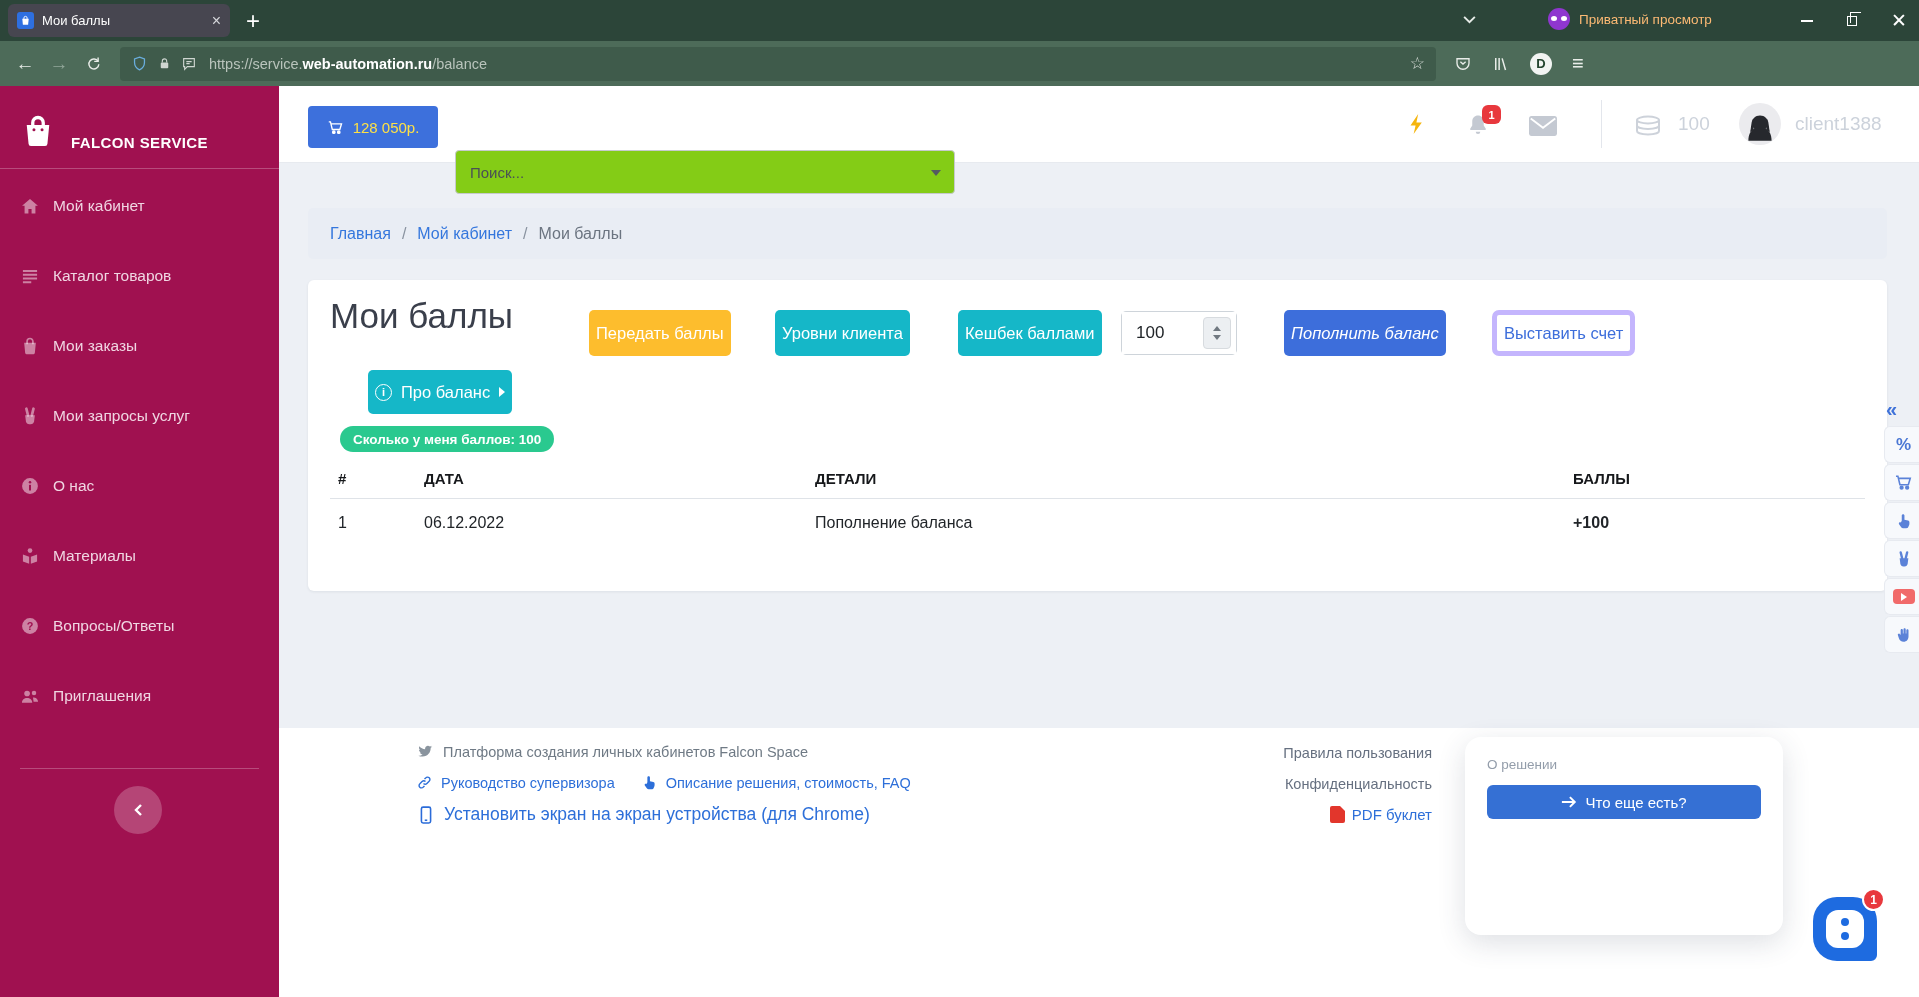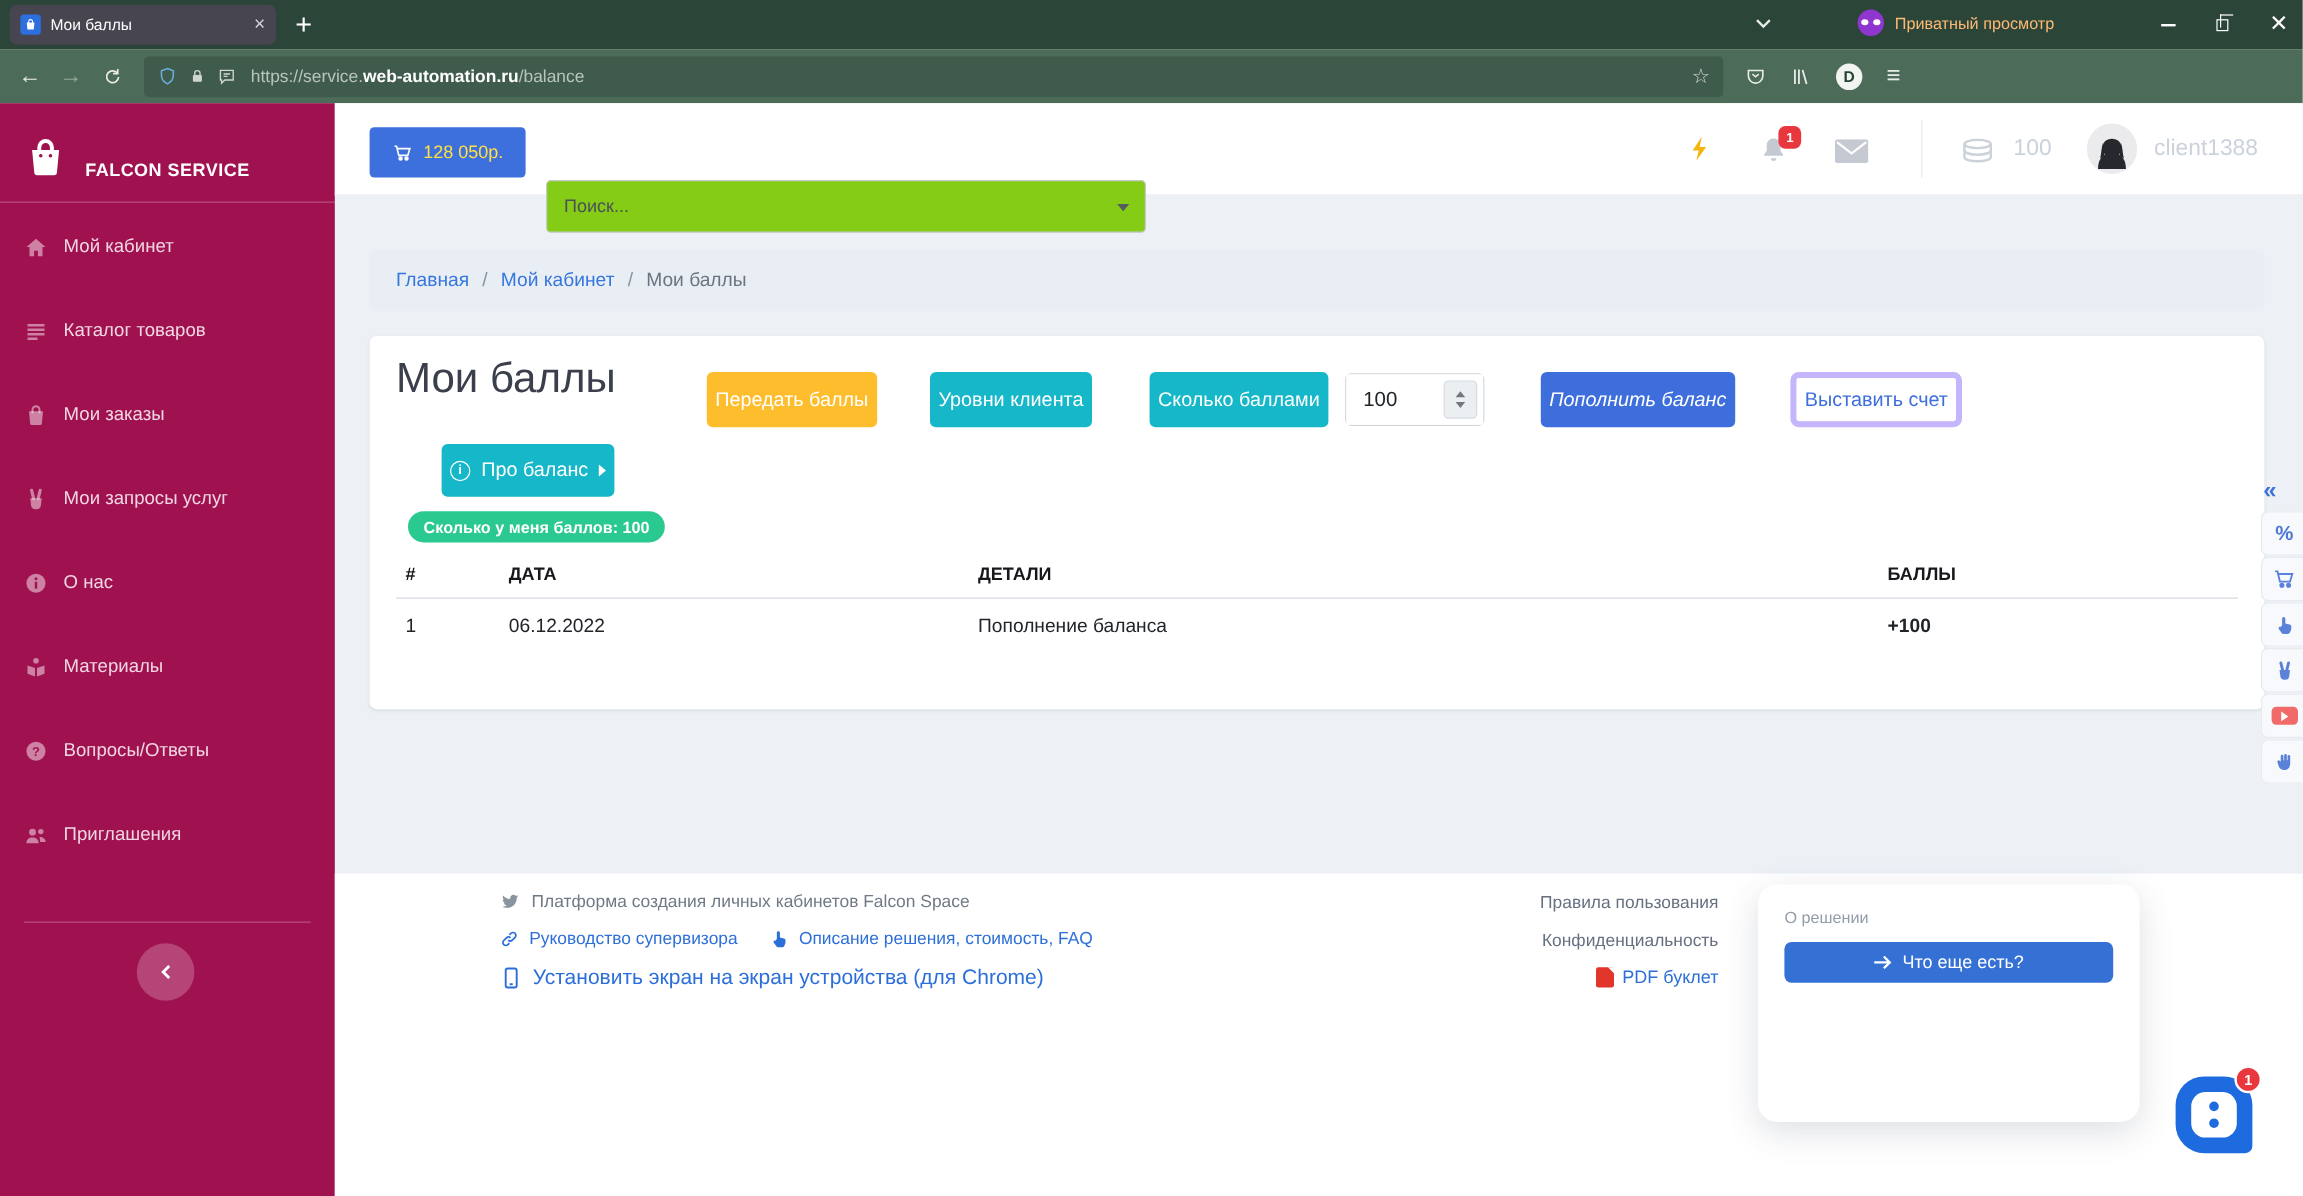--- a/index.html
+++ b/index.html
@@ -338,21 +338,21 @@
   <span class="bc-sep">/</span>
   <a href="#">Мой кабинет</a>
   <span class="bc-sep">/</span>
   <span class="bc-current">Мои баллы</span>
 </div>
 
 <div class="abs card">
   <h1 class="page-title">Мои баллы</h1>
   <button class="btn btn-yellow" style="left:243px;top:30px;">Передать баллы</button>
   <button class="btn btn-teal" style="left:429px;top:30px;">Уровни клиента</button>
-  <button class="btn btn-teal" style="left:612px;top:30px;">Сколько баллами</button>
+  <button class="btn btn-teal" style="left:612px;top:30px;">Кешбек баллами</button>
   <div class="amount-wrap">
     <input type="text" value="100" style="">
     <span class="spinner">
         <i class="spin-up"></i>
         <i class="spin-down"></i>
       </span>
   </div>
   <button class="btn btn-blue" style="left:938px;top:30px;font-style:italic;">Пополнить баланс</button>
   <button class="btn btn-outline" style="left:1146px;top:30px;">Выставить счет</button>
   <button class="btn btn-teal about-btn">

